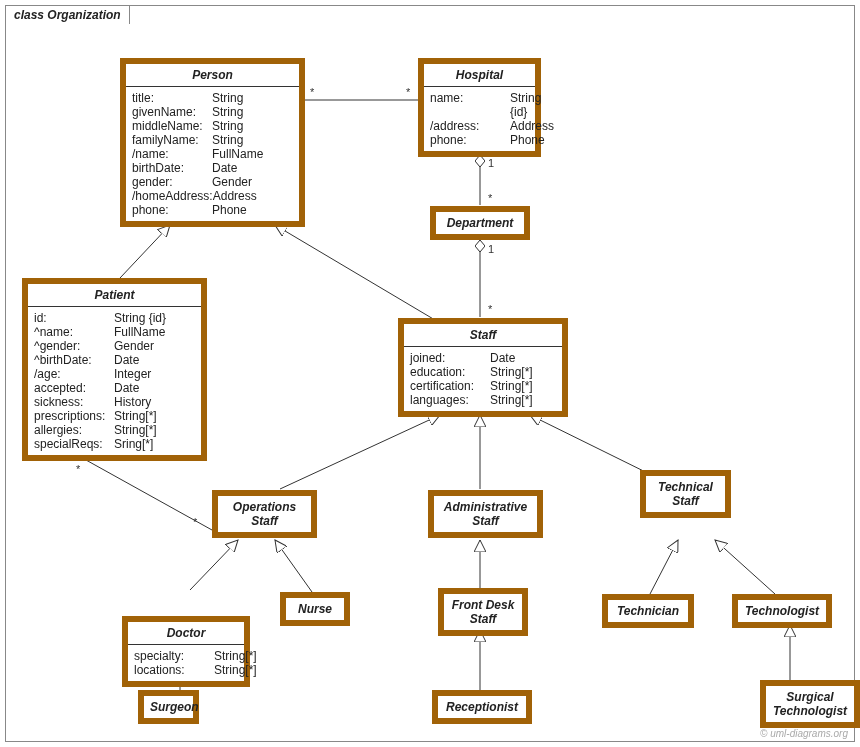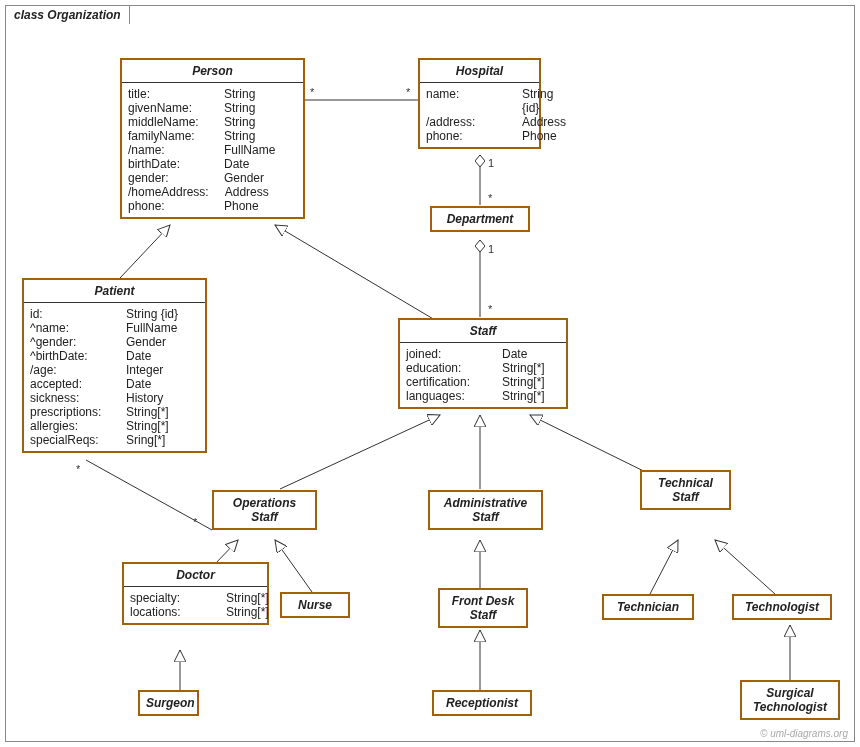--- a/index.html
+++ b/index.html
@@ -36,40 +36,39 @@
     content: '';
     position: absolute;
     right: -6px; top: 0;
     width: 0; height: 0;
     border-bottom: 18px solid transparent;
     border-left: 6px solid #888;
     display:none;
   }
   .class-box {
     position: absolute;
-    border: 2px solid #a16207;
+    border: 6px solid #a16207;
     background: #fff;
     box-sizing: border-box;
   }
   .class-title {
     text-align: center;
     font-weight: bold;
     font-style: italic;
     padding: 4px 6px;
     border-bottom: 1px solid #333;
     white-space: pre-line;
   }
   .class-title.noattrs { border-bottom: none; }
   .class-body {
     padding: 4px 6px;
   }
   .attr-row {
     display: flex;
     justify-content: flex-start;
-    gap: 16px;
   }
   .attr-name { min-width: 80px; }
   .attr-type { }
   svg.conn {
     position: absolute;
     left: 0; top: 0;
     width: 860px; height: 747px;
     pointer-events: none;
   }
   .mult {
@@ -285,21 +284,21 @@
 </div>
 <div class="class-box" style="left:428px; top:490px; width:115px">
   <div class="class-title noattrs">Administrative
 Staff</div>
 </div>
 <div class="class-box" style="left:640px; top:470px; width:91px">
   <div class="class-title noattrs">Technical
 Staff</div>
 </div>
 
-<div class="class-box" style="left:122px; top:562px; width:147px">
+<div class="class-box" style="left:122px; top:616px; width:128px">
   <div class="class-title">Doctor</div>
   <div class="class-body">
       <div class="attr-row">
         <span class="attr-name">specialty:</span>
         <span class="attr-type">String[*]</span>
       </div>
       <div class="attr-row">
         <span class="attr-name">locations:</span>
         <span class="attr-type">String[*]</span>
       </div>
@@ -318,18 +317,18 @@
 <div class="class-box" style="left:732px; top:594px; width:100px">
   <div class="class-title noattrs">Technologist</div>
 </div>
 
 <div class="class-box" style="left:138px; top:690px; width:61px">
   <div class="class-title noattrs">Surgeon</div>
 </div>
 <div class="class-box" style="left:432px; top:690px; width:100px">
   <div class="class-title noattrs">Receptionist</div>
 </div>
-<div class="class-box" style="left:740px; top:680px; width:100px">
+<div class="class-box" style="left:760px; top:680px; width:100px">
   <div class="class-title noattrs">Surgical
 Technologist</div>
 </div>
 
 <div class="watermark">© uml-diagrams.org</div>
 
 </body></html>

